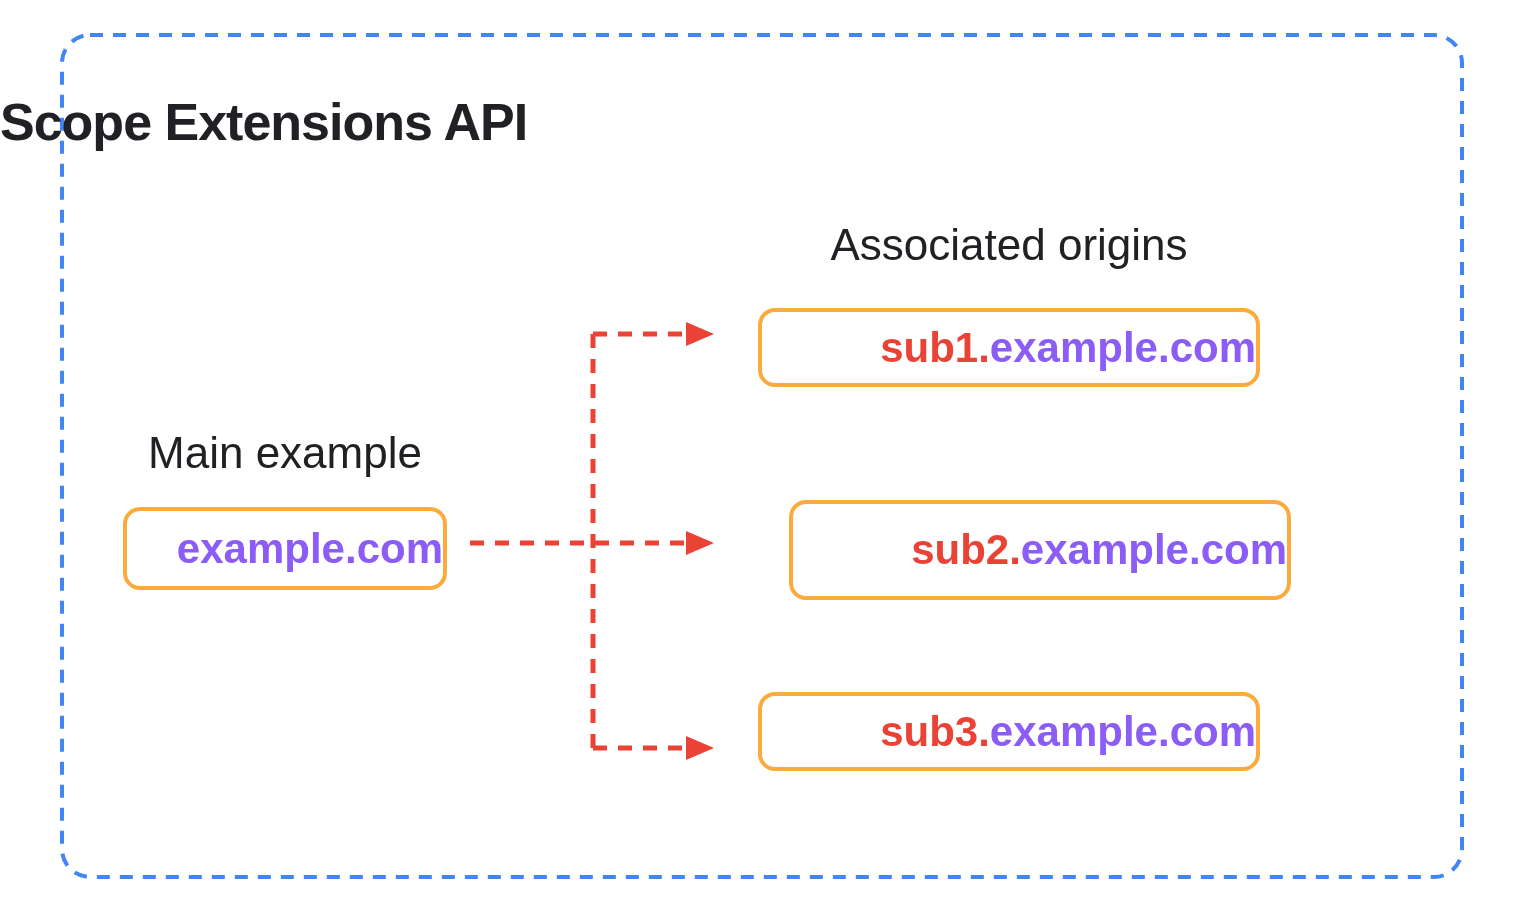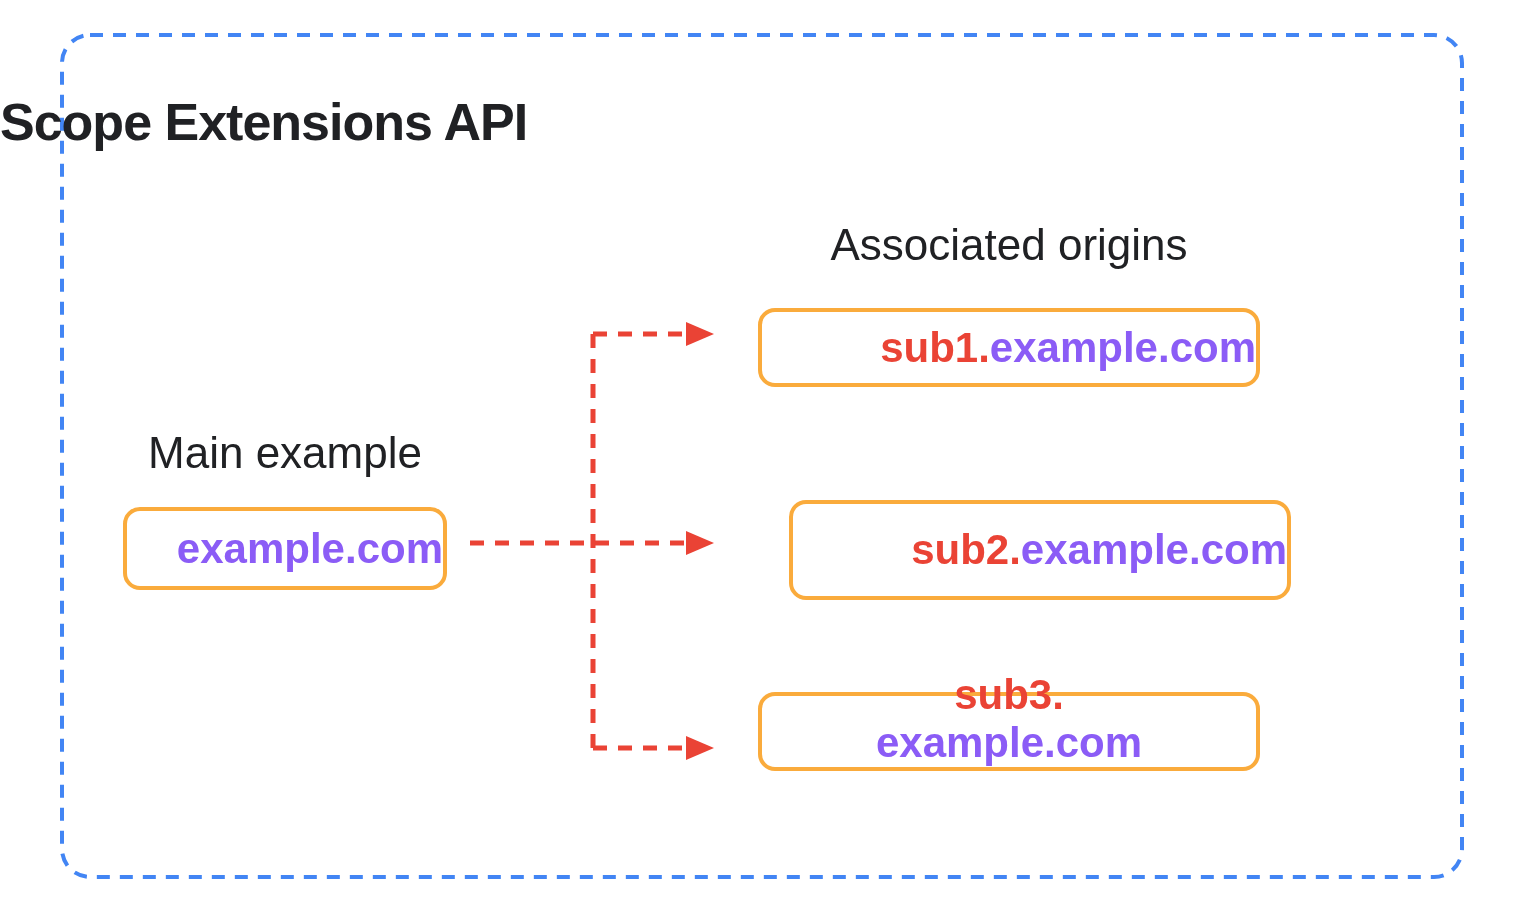--- a/index.html
+++ b/index.html
@@ -82,21 +82,20 @@
     top: 500px;
     width: 502px;
     height: 100px;
     margin-left: 31px;
   }
   .box-sub3 {
     left: 758px;
     top: 692px;
     width: 502px;
     height: 79px;
-    flex-direction: column;
   }
   .domain-blue { color: #8b5cf6; }
   .subdomain-red { color: #EA4335; }
 </style>
 </head>
 <body>
 
 <div class="canvas">
 
   <svg class="connector-layer" viewBox="0 0 1520 914" xmlns="http://www.w3.org/2000/svg">

